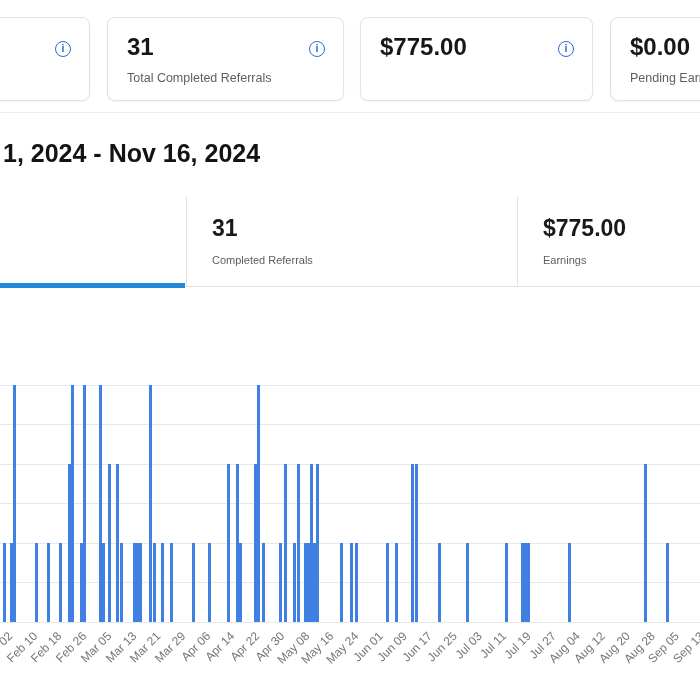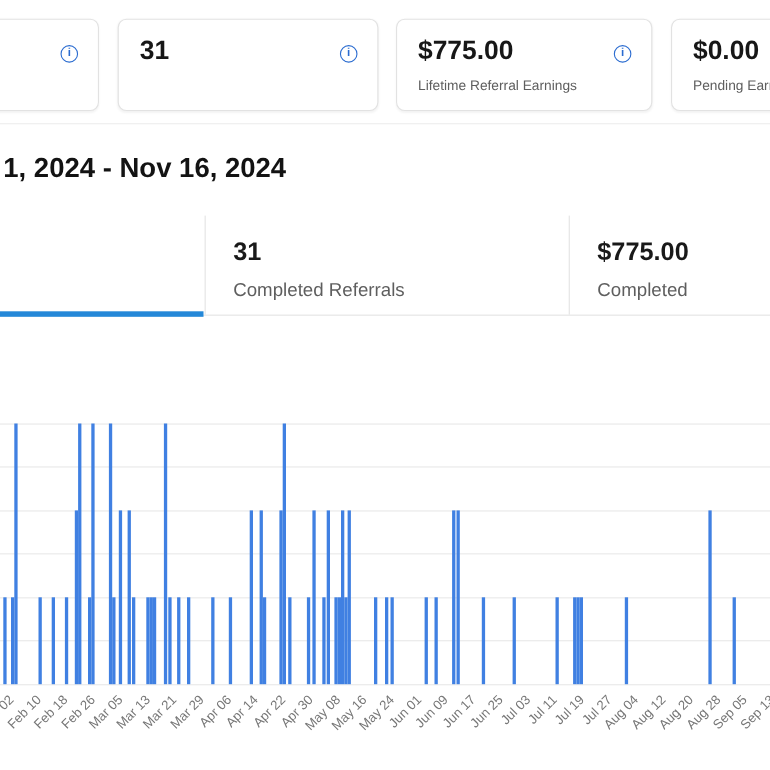--- a/index.html
+++ b/index.html
@@ -34,21 +34,21 @@
     white-space:nowrap;
   }
   
   .tabbar{position:absolute;left:0;top:196px;width:700px;height:91px;}
   .tabbar-border{position:absolute;left:0;top:90px;width:700px;height:1px;background:#e3e3e3;}
   .tab{position:absolute;top:0;height:90px;cursor:pointer;}
   .tab-1{left:0;width:186px;}
   .tab-2{left:187px;width:330px;}
   .tab-3{left:518px;width:182px;}
   .tab-value{position:absolute;left:25px;top:19px;font-size:23px;font-weight:700;color:#191919;white-space:nowrap;}
-  .tab-label{position:absolute;left:25px;top:58px;font-size:17px;color:#5e5e5e;white-space:nowrap;}
+  .tab-label{position:absolute;left:25px;top:58px;font-size:11px;color:#5e5e5e;white-space:nowrap;}
   .tab-vdivider{position:absolute;top:0;width:1px;height:90px;background:#e3e3e3;}
   .vd-1{left:186px;}
   .vd-2{left:517px;}
   .active-indicator{position:absolute;left:0;top:87px;width:185px;height:5px;background:#2488d8;}
   
   .chart{position:absolute;left:0;top:385px;width:700px;height:237px;}
   .gridline{position:absolute;left:0;width:700px;height:1px;background:#e8e8e8;}
   .bar{position:absolute;bottom:0;width:3px;background:#4080e2;}
   .xaxis{position:absolute;left:0;top:629px;width:700px;height:71px;}
   .xlabel{
@@ -58,26 +58,26 @@
 </style>
 </head>
 <body>
 
 <div class="card card-1">
   <span class="info-icon">i</span>
 </div>
 
 <div class="card card-2">
   <div class="stat-value">31</div>
+  <div class="stat-label">Total Completed Referrals</div>
   <span class="info-icon">i</span>
 </div>
 
 <div class="card card-3">
   <div class="stat-value">$775.00</div>
-  <div class="stat-label">Lifetime Referral Earnings</div>
   <span class="info-icon">i</span>
 </div>
 
 <div class="card card-4">
   <div class="stat-value">$0.00</div>
   <div class="stat-label">Pending Earnings</div>
 </div>
 
 <div class="section-divider"></div>
 
@@ -86,21 +86,21 @@
 <div class="tabbar">
   <div class="tab tab-1"></div>
   <div class="tab-vdivider vd-1"></div>
   <div class="tab tab-2">
     <div class="tab-value">31</div>
     <div class="tab-label">Completed Referrals</div>
   </div>
   <div class="tab-vdivider vd-2"></div>
   <div class="tab tab-3">
     <div class="tab-value">$775.00</div>
-    <div class="tab-label">Completed</div>
+    <div class="tab-label">Earnings</div>
   </div>
   <div class="tabbar-border"></div>
   <div class="active-indicator"></div>
 </div>
 
 <div class="chart" id="plot">
     <div class="gridline" style="top: 236.5px;"></div>
     <div class="gridline" style="top: 197px;"></div>
     <div class="gridline" style="top: 157.5px;"></div>
     <div class="gridline" style="top: 118px;"></div>

